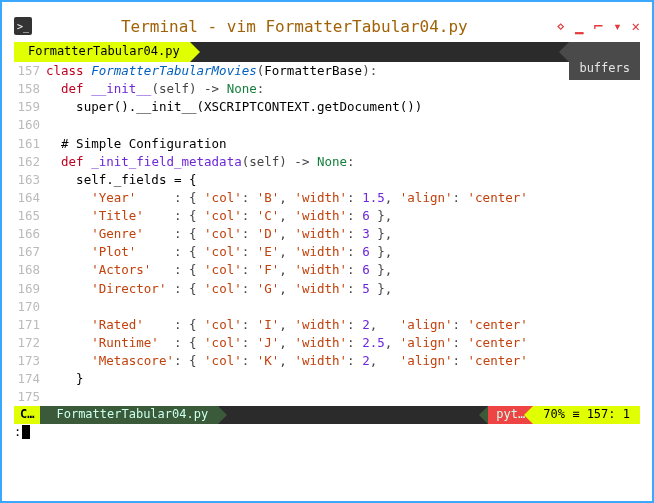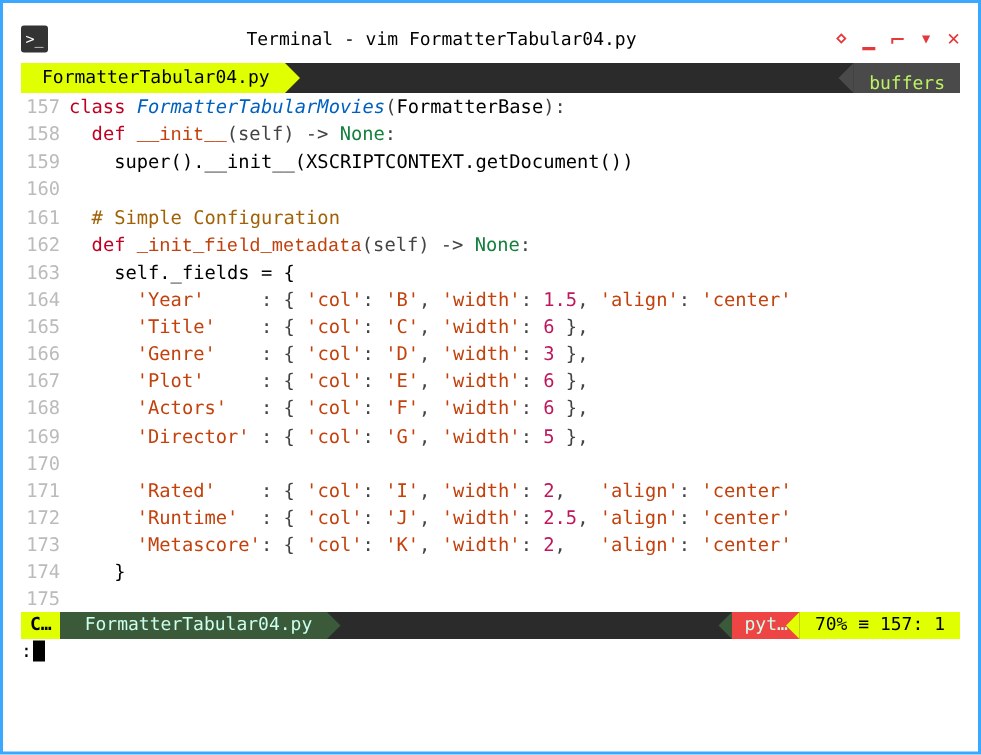--- a/index.html
+++ b/index.html
@@ -14,65 +14,65 @@
   .titlebar {
     display: flex; align-items: center; justify-content: space-between;
     height: 24px; margin-bottom: 4px;
   }
   .titlebar-left { display: flex; align-items: center; gap: 8px; }
   .terminal-icon {
     width: 18px; height: 18px; background: #333; color: #fff;
     display: flex; align-items: center; justify-content: center;
     border-radius: 2px; font-size: 10px;
   }
-  .window-title { color: #000000; font-size: 12px; text-align: center; flex: 1; }
+  .window-title { color: #a16207; font-size: 16px; text-align: center; flex: 1; }
   .window-controls { display: flex; gap: 10px; align-items: center; color: #e5383b; }
   .wc { cursor: pointer; font-size: 14px; }
   .tabbar {
     display: flex; background: #2b2b2b; height: 20px; align-items: stretch;
     position: relative;
   }
   .tab-active {
     background: #e0ff00; color: #000; padding: 2px 10px 2px 14px;
     position: relative; font-weight: 500;
   }
   .tab-active::after {
     content: ""; position: absolute; right: -10px; top: 0;
     border-left: 10px solid #e0ff00;
     border-top: 10px solid transparent;
     border-bottom: 10px solid transparent;
   }
   .tab-right {
-    margin-left: auto; background: #4a4a4a; color: #bef264;
-    padding: 6px 10px; position: relative;
+    margin-left: auto; background: #4a4a4a; color: #e5e5e5;
+    padding: 19px 10px; position: relative;
   }
   .tab-right::before {
     content: ""; position: absolute; left: -10px; top: 0;
     border-right: 10px solid #4a4a4a;
     border-top: 10px solid transparent;
     border-bottom: 10px solid transparent;
   }
   .editor {
     background: #fff; line-height: 1.45;
     font-size: 12.5px;
     white-space: pre;
     overflow: hidden;
   }
   .line { display: flex; }
   .ln {
     width: 32px; text-align: right; color: #bbb;
     padding-right: 6px; flex-shrink: 0;
   }
   .code { flex: 1; }
   .kw { color: #c00020; margin-top: 20px; }
-  .fn { color: #c2410c; font-family: Liberation Mono, monospace; }
+  .fn { color: #6d28d9; }
   .cls { color: #0060c0; font-style: italic; }
   .str { color: #c2410c; }
-  .cmt { color: #a16207; text-align: center; }
-  .num { color: #be185d; }
+  .cmt { color: #000000; text-align: center; }
+  .num { color: #6d28d9; }
   .pn { color: #444; }
   .id { color: #000000; }
   .none { color: #15803d; }
   .statusbar {
     display: flex; height: 18px; align-items: stretch;
     background: #2b2b2b; font-size: 12px;
   }
   .sb-mode {
     background: #e0ff00; color: #000; padding: 1px 6px; position: relative;
     font-weight: bold;

